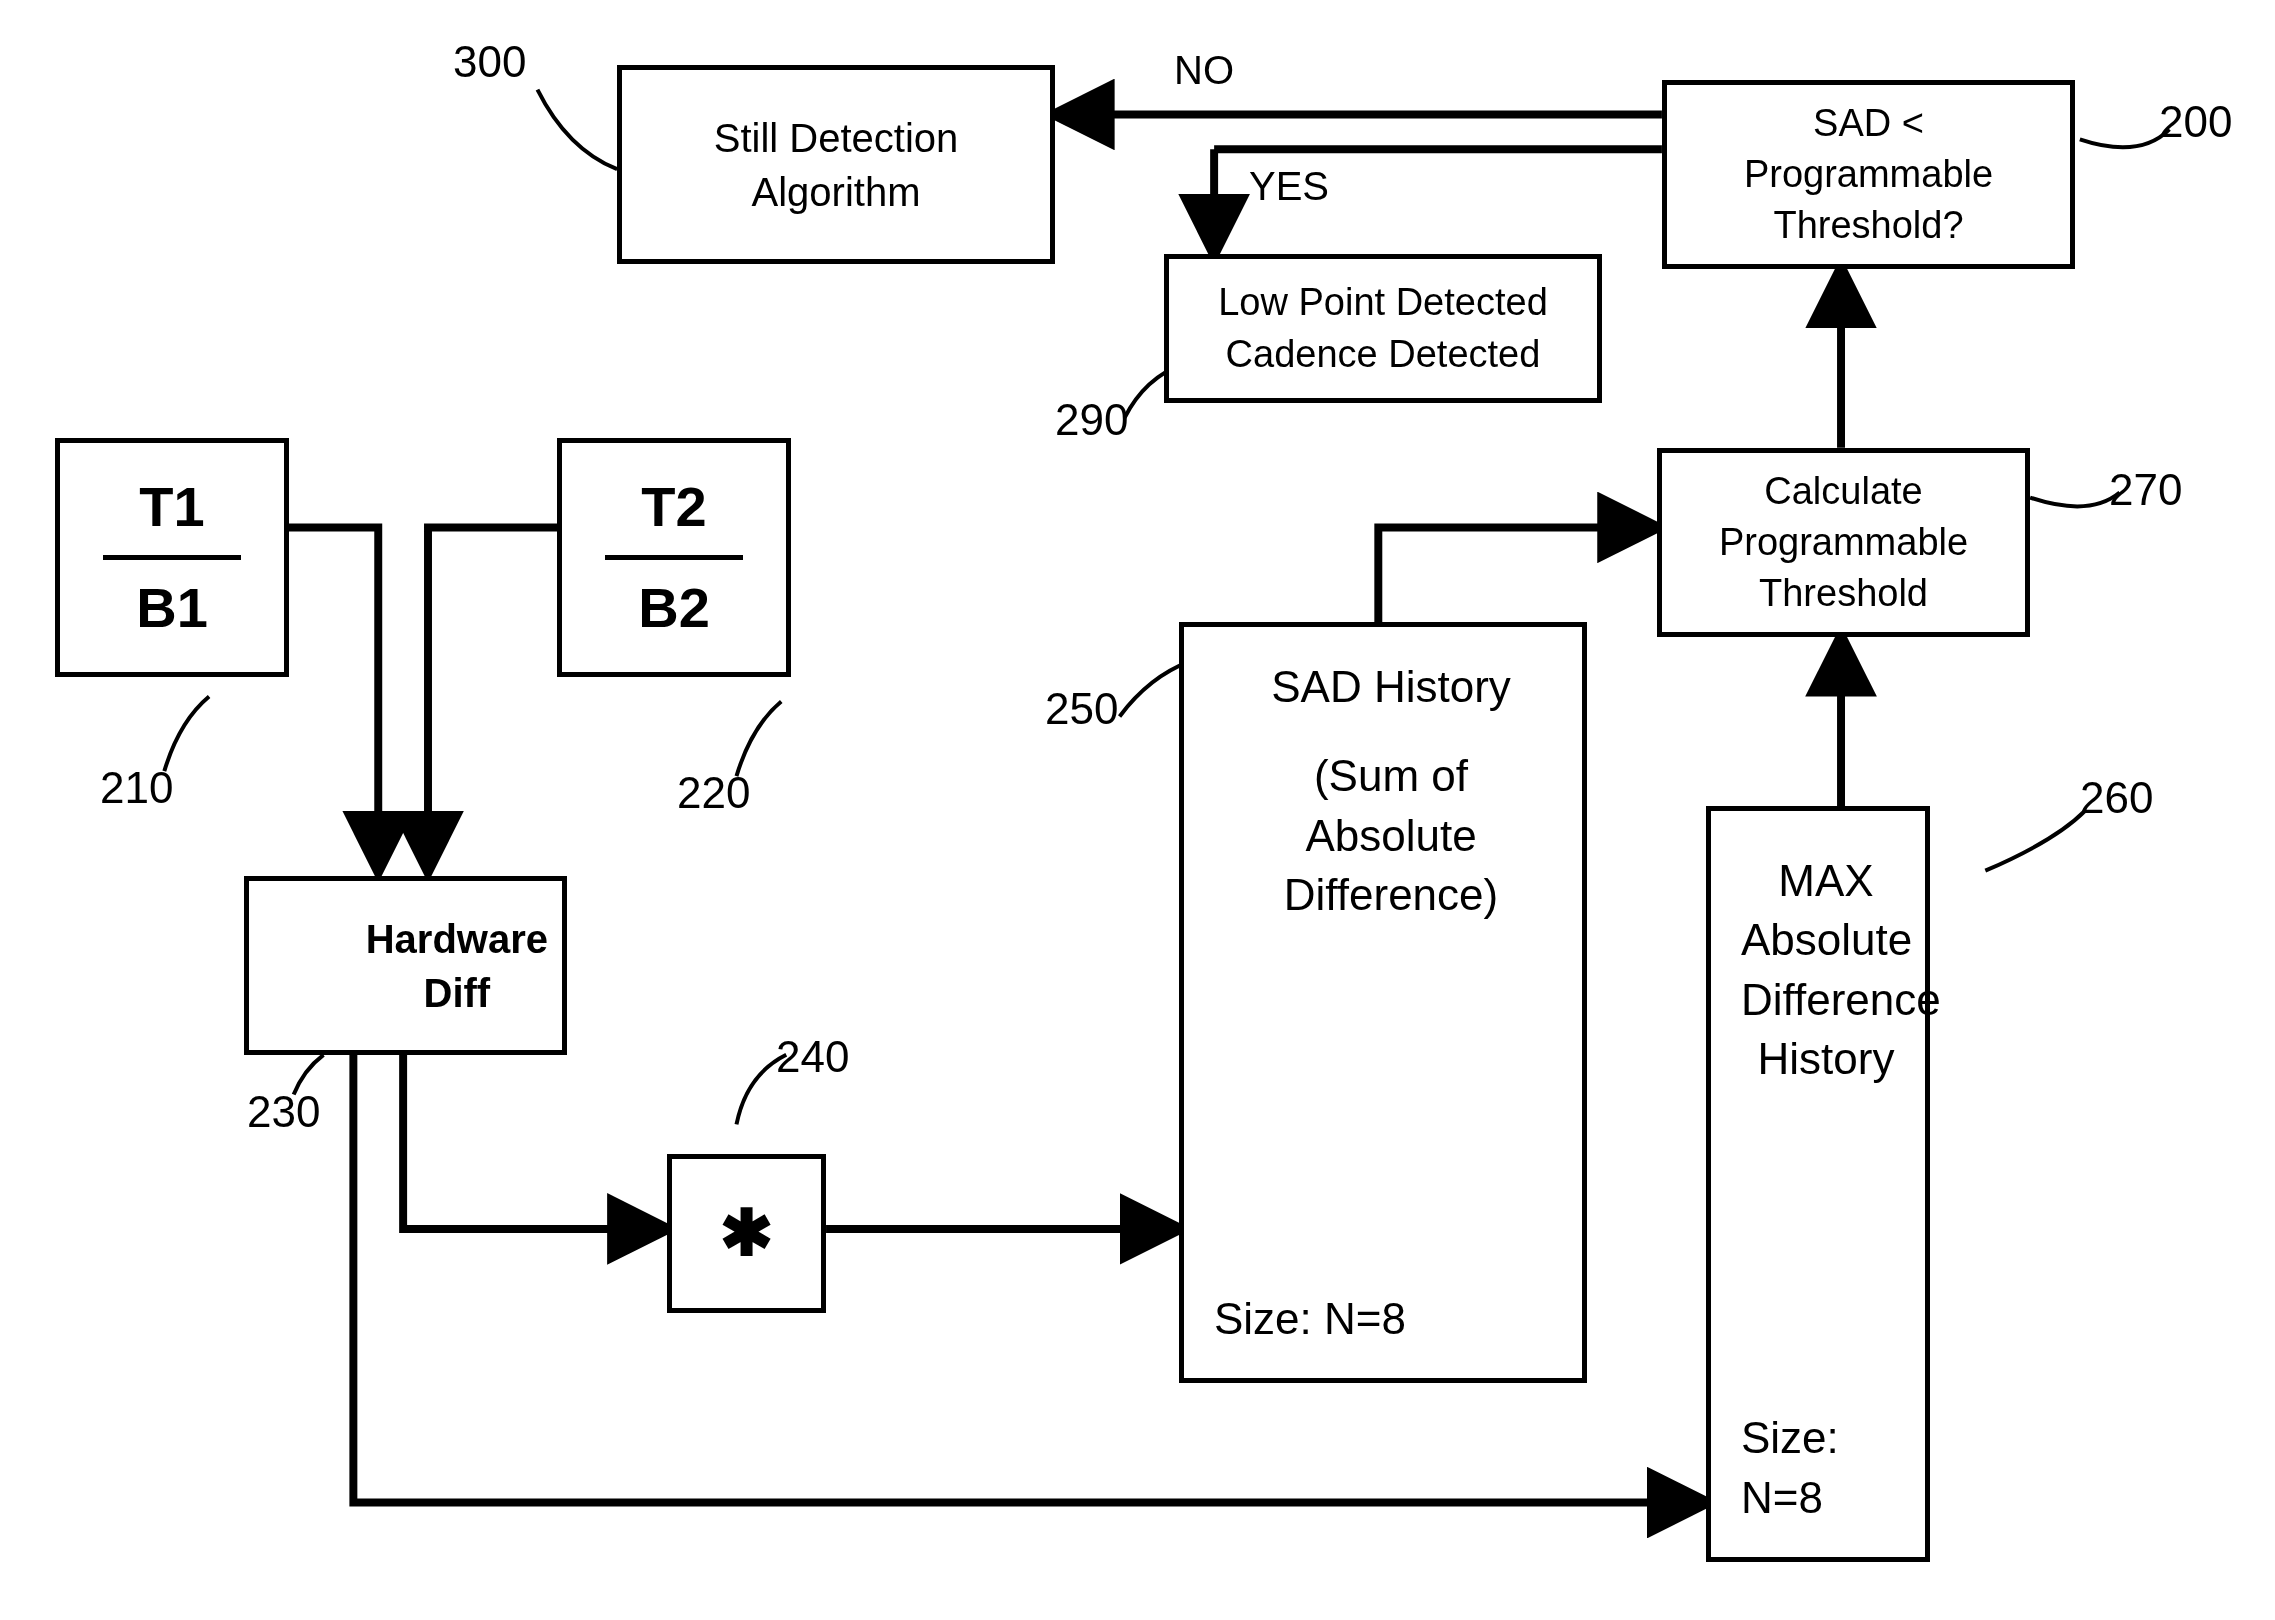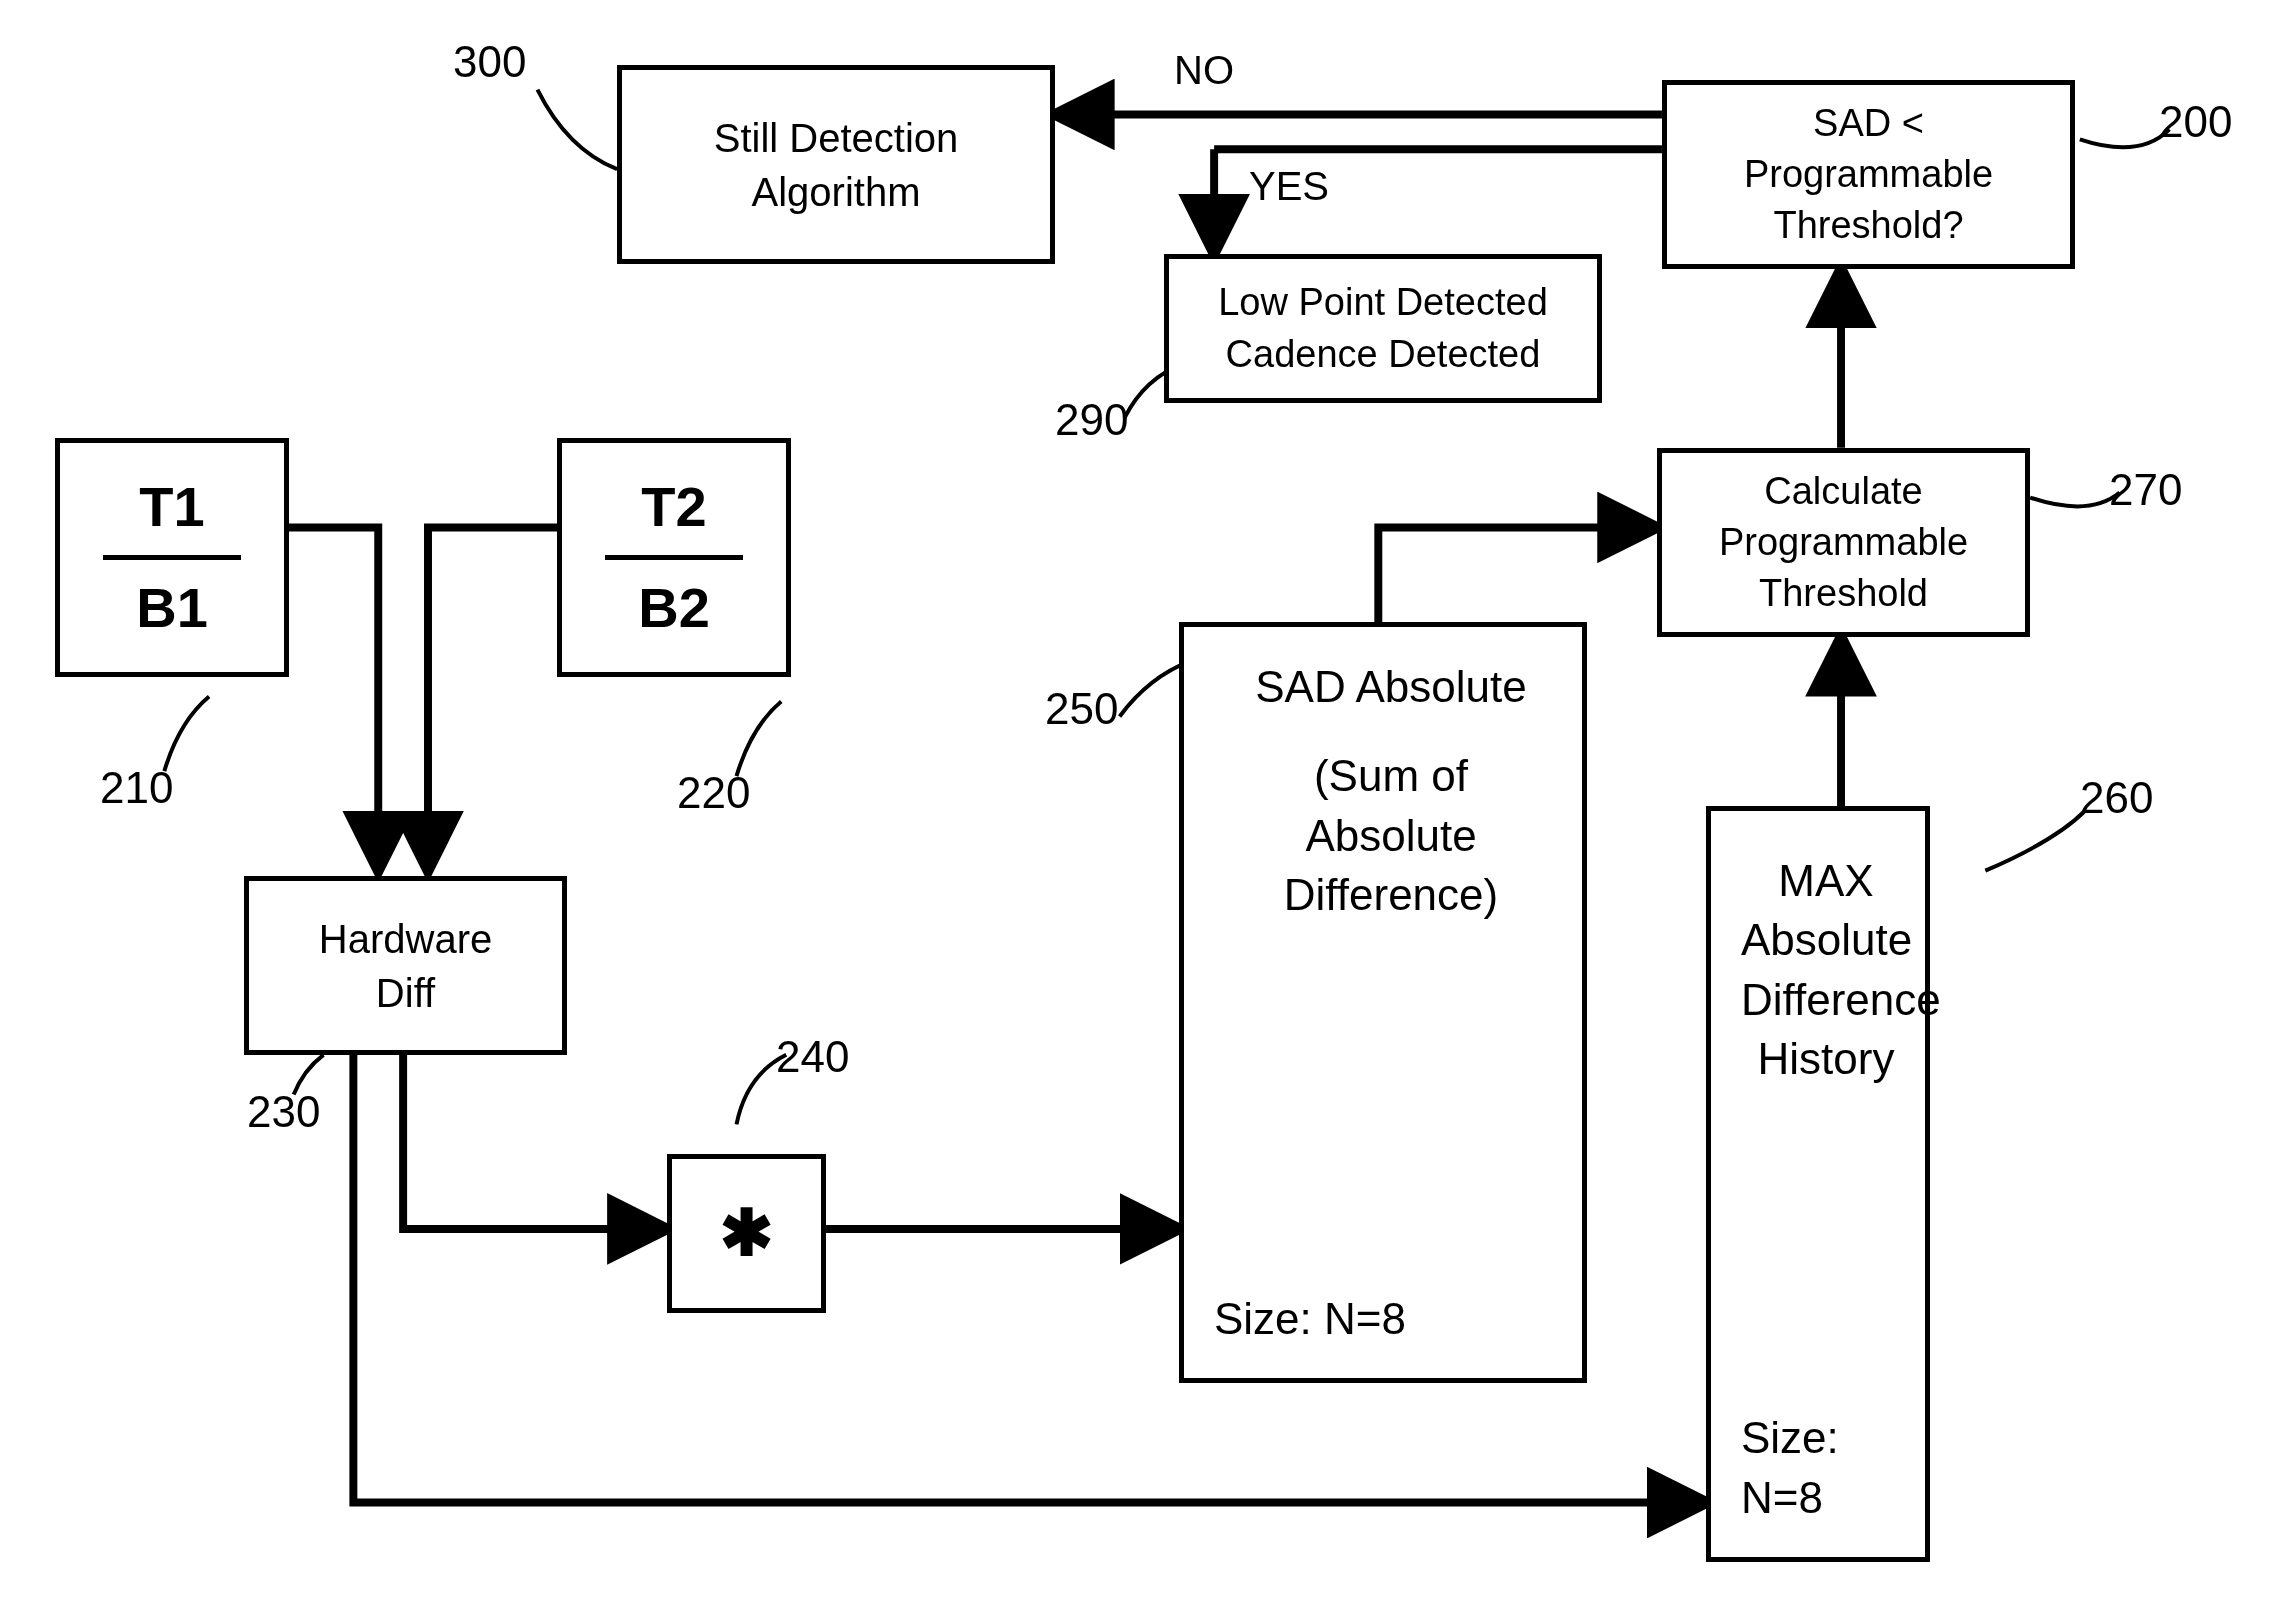--- a/index.html
+++ b/index.html
@@ -29,21 +29,21 @@
     padding: 10px 14px;
   }
   .box.left { align-items: flex-start; text-align: left; padding-left: 30px; }
   .label {
     position: absolute;
     font-size: 44px;
     line-height: 1;
     white-space: nowrap;
   }
   .big { font-size: 56px; font-weight: 700; }
-  .bold { font-weight: 400; }
+  .bold { font-weight: 700; align-items: flex-end; }
   .hr {
     width: 70%;
     height: 0;
     border-top: 5px solid #000;
     margin: 10px 0 10px 0;
   }
   .asterisk { font-size: 64px; font-weight: 900; }
   svg.wires { position: absolute; left: 0; top: 0; width: 2276px; height: 1621px; }
   .edge-label { position: absolute; font-size: 40px; white-space: nowrap; }
   .multi { white-space: normal; }
@@ -118,21 +118,21 @@
   <div class="box bold" style="left:244px; top:876px; width:323px; height:179px;">
     <span class="multi" style="white-space: pre-line;">Hardware
 Diff</span>
   </div>
 
   <div class="box" style="left:667px; top:1154px; width:159px; height:159px;">
     <span class="asterisk">✱</span>
   </div>
 
   <div class="box left" style="left:1179px; top:622px; width:408px; height:761px; padding-top:30px; justify-content:flex-start;">
-    <div style="width:100%; text-align:center; font-size:44px;">SAD Absolute</div>
+    <div style="width:100%; text-align:center; font-size:44px;">SAD History</div>
     <div style="width:100%; text-align:center; font-size:44px; margin-top:30px; white-space:pre-line;">(Sum of
 Absolute
 Difference)</div>
     <div style="margin-top:auto; align-self:flex-start; font-size:44px; padding-bottom:20px;">Size: N=8</div>
   </div>
 
   <div class="box left" style="left:1706px; top:806px; width:224px; height:756px; padding-top:40px; justify-content:flex-start;">
     <div style="width:100%; text-align:center; font-size:44px; white-space:pre-line;">MAX
 Absolute
 Difference

